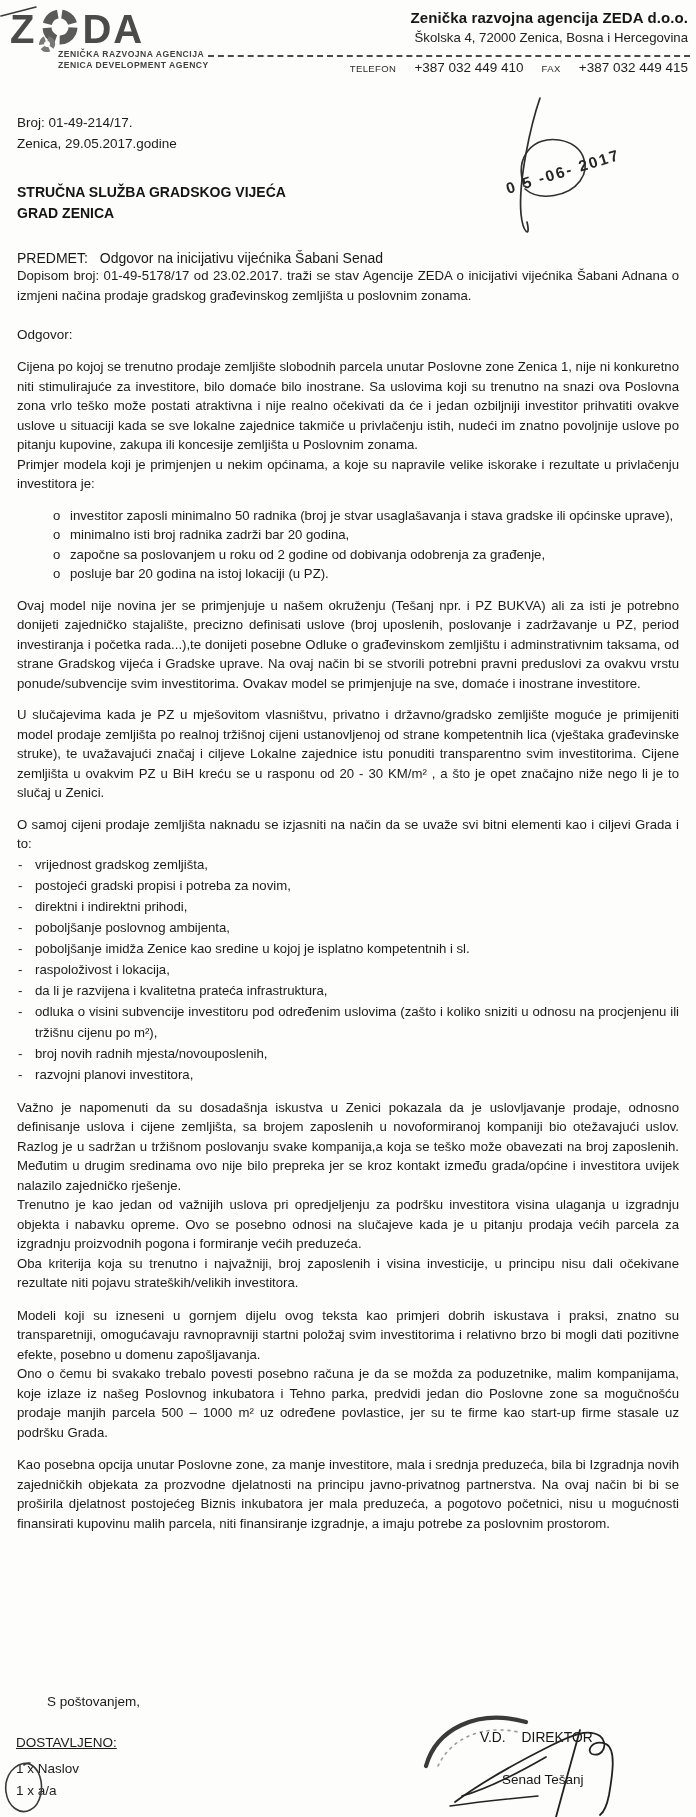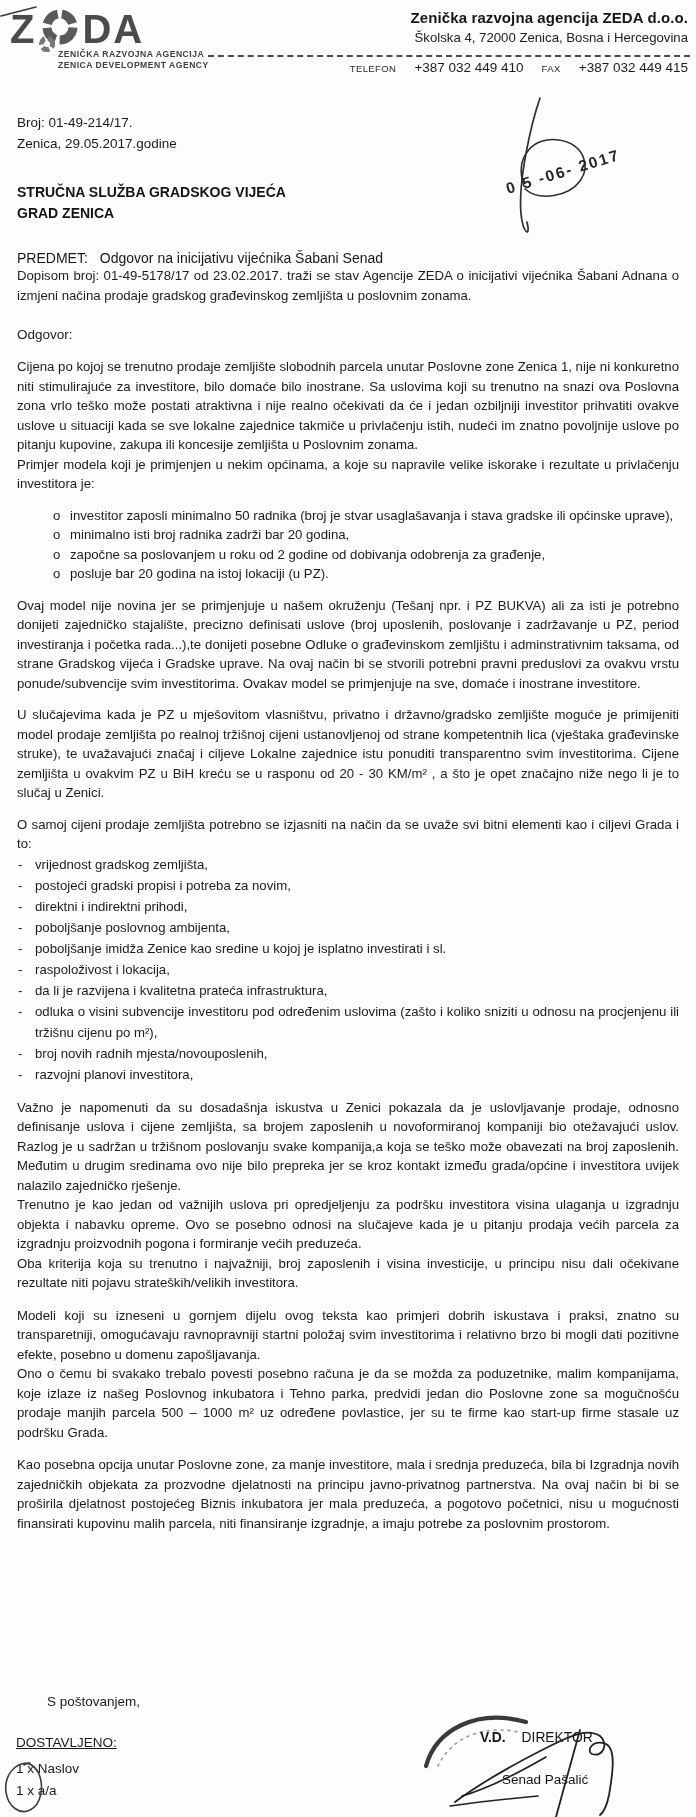--- a/index.html
+++ b/index.html
@@ -50,21 +50,21 @@
   .dash-item{display:flex;font-size:13.2px;line-height:21px;}
   .dash-marker{width:17px;flex:none;padding-left:1px;}
   .dash-text{flex:1;text-align:justify;}
   
   .salutation{position:absolute;left:47px;top:1694px;font-size:13.5px;}
   .dost-label{position:absolute;left:16px;top:1735px;font-size:13.5px;text-decoration:underline;}
   .dost-1{position:absolute;left:16px;top:1761px;font-size:13.5px;}
   .dost-2{position:absolute;left:16px;top:1783px;font-size:13.5px;}
   .circle-annot{position:absolute;left:0px;top:1760px;z-index:3;pointer-events:none;}
   .vd-title{position:absolute;left:480px;top:1730px;display:flex;font-size:13.8px;color:#161616;z-index:2;}
-  .vd-part{margin-right:16px;font-weight:bold;}
+  .vd-part{margin-right:16px;}
   .signer-name{position:absolute;left:502px;top:1772px;font-size:13.5px;color:#161616;z-index:2;}
   .stamp-svg{position:absolute;left:418px;top:1700px;z-index:1;pointer-events:none;}
   .sig-svg{position:absolute;left:420px;top:1700px;z-index:4;pointer-events:none;}
 </style>
 </head>
 <body>
 
 <div class="page">
 
   <div class="hdr">
@@ -151,41 +151,41 @@
           <span class="o-text">posluje bar 20 godina na istoj lokaciji (u PZ).</span>
         </div>
       </div>
     </div>
 
     <div class="para mt-block">Ovaj model nije novina jer se primjenjuje u našem okruženju (Tešanj npr. i PZ BUKVA) ali za isti je potrebno donijeti zajedničko stajalište, precizno definisati uslove (broj uposlenih, poslovanje i zadržavanje u PZ, period investiranja i početka rada...),te donijeti posebne Odluke o građevinskom zemljištu i adminstrativnim taksama, od strane Gradskog vijeća i Gradske uprave. Na ovaj način bi se stvorili potrebni pravni preduslovi za ovakvu vrstu ponude/subvencije svim investitorima. Ovakav model se primjenjuje na sve, domaće i inostrane investitore.</div>
 
     <div class="para mt-block">U slučajevima kada je PZ u mješovitom vlasništvu, privatno i državno/gradsko zemljište moguće je primijeniti model prodaje zemljišta po realnoj tržišnoj cijeni ustanovljenoj od strane kompetentnih lica (vještaka građevinske struke), te uvažavajući značaj i ciljeve Lokalne zajednice istu ponuditi transparentno svim investitorima. Cijene zemljišta u ovakvim PZ u BiH kreću se u rasponu od 20 - 30 KM/m² , a što je opet značajno niže nego li je to slučaj u Zenici.</div>
 
     <div class="mt-block">
-      <div class="para">O samoj cijeni prodaje zemljišta potrebno se izjasniti na način da se uvaže svi bitni elementi kao i ciljevi Grada i to:</div>
+      <div class="para">O samoj cijeni prodaje zemljišta naknadu se izjasniti na način da se uvaže svi bitni elementi kao i ciljevi Grada i to:</div>
       <div class="dash-list">
         <div class="dash-item">
           <span class="dash-marker">-</span>
           <span class="dash-text">vrijednost gradskog zemljišta,</span>
         </div>
         <div class="dash-item">
           <span class="dash-marker">-</span>
           <span class="dash-text">postojeći gradski propisi i potreba za novim,</span>
         </div>
         <div class="dash-item">
           <span class="dash-marker">-</span>
           <span class="dash-text">direktni i indirektni prihodi,</span>
         </div>
         <div class="dash-item">
           <span class="dash-marker">-</span>
           <span class="dash-text">poboljšanje poslovnog ambijenta,</span>
         </div>
         <div class="dash-item">
           <span class="dash-marker">-</span>
-          <span class="dash-text">poboljšanje imidža Zenice kao sredine u kojoj je isplatno investirati i sl.</span>
+          <span class="dash-text">poboljšanje imidža Zenice kao sredine u kojoj je isplatno kompetentnih i sl.</span>
         </div>
         <div class="dash-item">
           <span class="dash-marker">-</span>
           <span class="dash-text">raspoloživost i lokacija,</span>
         </div>
         <div class="dash-item">
           <span class="dash-marker">-</span>
           <span class="dash-text">da li je razvijena i kvalitetna prateća infrastruktura,</span>
         </div>
         <div class="dash-item">
@@ -232,21 +232,21 @@
 
   <svg class="stamp-svg" width="140" height="80" viewBox="0 0 140 80">
     <path d="M8,66 C18,30 58,8 108,22" fill="none" stroke="#1f1f1f" stroke-width="4.2" opacity="0.88" stroke-linecap="round"></path>
     <path d="M20,66 C32,40 62,24 100,32" fill="none" stroke="#3a3a3a" stroke-width="1.6" opacity="0.5" stroke-dasharray="2 5" stroke-linecap="round"></path>
   </svg>
 
   <div class="vd-title">
     <span class="vd-part">V.D.</span>
     <span>DIREKTOR</span>
   </div>
-  <div class="signer-name">Senad Pašalić</div>
+  <div class="signer-name">Senad Tešanj</div>
 
   <svg class="sig-svg" width="276" height="117" viewBox="0 0 276 117">
     <path d="M35,102 C62,82 98,62 130,46 C152,35 168,28 180,36 C189,43 183,58 172,54 C166,51 172,39 186,44 C196,49 193,72 189,95 C187,105 184,112 180,115" fill="none" stroke="#222" stroke-width="1.8" stroke-linecap="round"></path>
     <path d="M42,96 C70,88 100,72 126,57" fill="none" stroke="#222" stroke-width="1.7" stroke-linecap="round"></path>
     <path d="M136,117 C144,88 152,58 160,30" fill="none" stroke="#222" stroke-width="1.8" stroke-linecap="round"></path>
     <path d="M30,106 C58,102 86,99 118,96" fill="none" stroke="#222" stroke-width="1.6" stroke-linecap="round"></path>
   </svg>
 
 </div>
 

